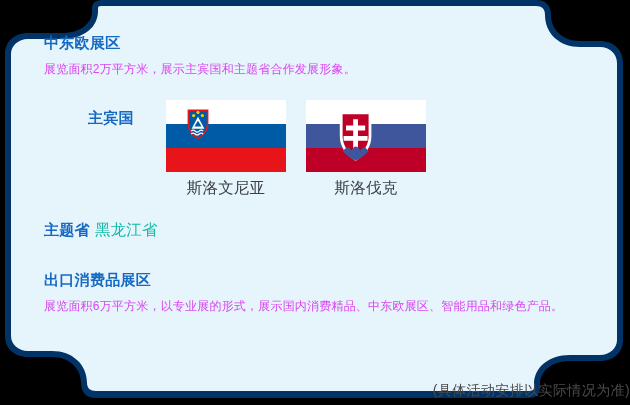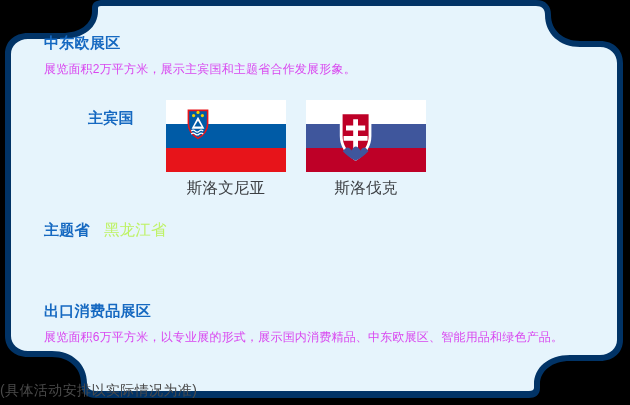--- a/index.html
+++ b/index.html
@@ -106,38 +106,38 @@
 
   
   #sec-province { top: 220px; }
   #province-label {
     color: #1669c1;
     font-weight: bold;
     font-size: 15px;
     letter-spacing: 0.3px;
   }
   #province-value {
-    color: #bef264;
+    color: #14b8a6;
     font-size: 15.5px;
     letter-spacing: 0.2px;
-    margin-left: 14px;
+    margin-left: 5px;
   }
   #sec-province .row { display: flex; align-items: baseline; white-space: nowrap; }
 
   
   #sec-export { top: 270px; width: 548px; }
-  #sec-export .heading { margin-bottom: 4px; margin-top: 31px; }
+  #sec-export .heading { margin-bottom: 4px; }
 
   
   #footer-note {
     position: absolute;
     left: 0;
     top: 381px;
     width: 630px;
-    text-align: left;
+    text-align: right;
     color: #4a4a4a;
     font-size: 14px;
     line-height: 18px;
     letter-spacing: 0.4px;
     white-space: nowrap;
   }
 </style>
 </head>
 <body>
 

